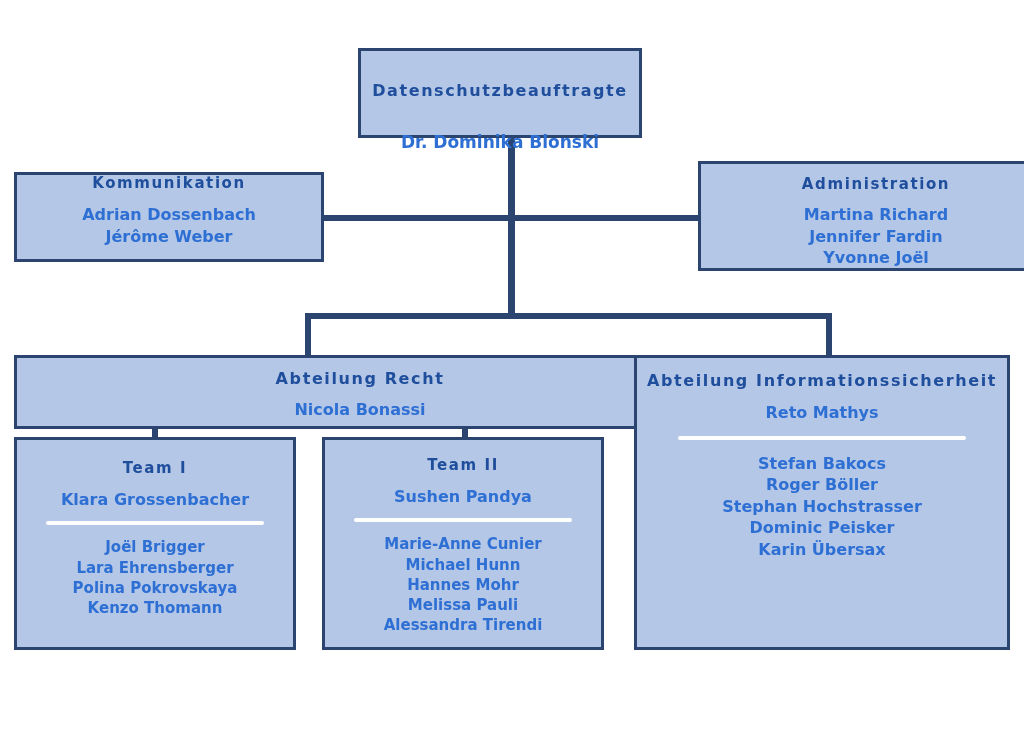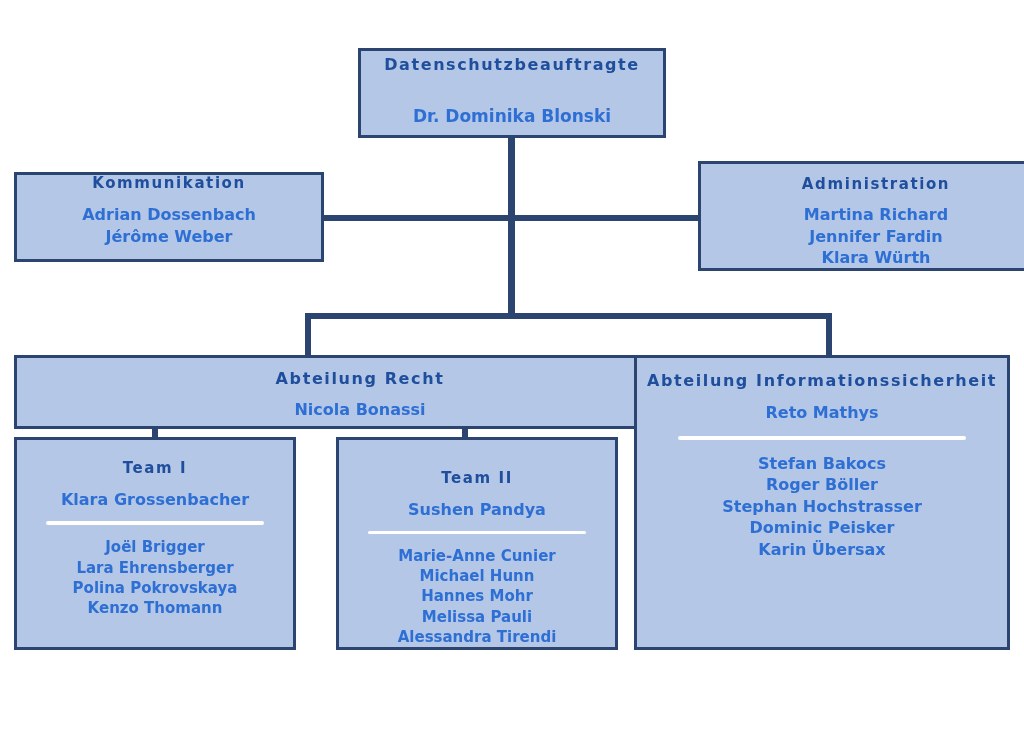--- a/index.html
+++ b/index.html
@@ -57,22 +57,22 @@
   }
   .member-list {
     color: #2e6fd4;
     font-weight: bold;
     line-height: 1.35;
   }
   .member-list div { white-space: nowrap; }
 
   
   #node-dpo {
-    left: 358px; top: 48px; width: 308px; height: 90px;
-    padding-top: 5px;
+    left: 358px; top: 48px; width: 284px; height: 90px;
+    padding-top: 31px;
   }
   #node-dpo .node-title { font-size: 16px; }
   #node-dpo .node-lead  { font-size: 17px; margin-top: 32px; }
 
   #node-kommunikation {
     left: 14px; top: 172px; width: 310px; height: 90px;
   }
   #node-kommunikation .node-title { font-size: 15px; }
   #node-kommunikation .member-list { font-size: 16px; margin-top: 12px; }
 
@@ -97,22 +97,22 @@
   #node-infosec .node-title { font-size: 16px; }
   #node-infosec .node-lead  { font-size: 16px; margin-top: 13px; }
   #node-infosec .divider { width: 288px; margin-top: 13px; }
   #node-infosec .member-list { font-size: 16px; margin-top: 13px; }
 
   #node-team1 {
     left: 14px; top: 437px; width: 282px; height: 213px;
     padding-top: 20px;
   }
   #node-team2 {
-    left: 336px; top: 437px; width: 282px; height: 213px;
-    padding-top: 30px;
+    left: 322px; top: 437px; width: 282px; height: 213px;
+    padding-top: 17px;
   }
   .team .node-title { font-size: 15px; }
   .team .node-lead  { font-size: 16px; margin-top: 13px; }
   .team .divider    { width: 218px; margin-top: 12px; }
   .team .member-list{ font-size: 15px; margin-top: 12px; }
 </style>
 </head>
 <body>
 
 <div id="chart-canvas">
@@ -141,21 +141,21 @@
         <div>Adrian Dossenbach</div>
         <div>Jérôme Weber</div>
       </div>
   </div>
 
   <div class="node" id="node-administration">
     <div class="node-title">Administration</div>
     <div class="member-list">
         <div>Martina Richard</div>
         <div>Jennifer Fardin</div>
-        <div>Klara Würth</div>
+        <div>Yvonne Joël</div>
       </div>
   </div>
 
   <div class="node" id="node-recht">
     <div class="node-title">Abteilung  Recht</div>
     <div class="node-lead">Nicola Bonassi</div>
   </div>
 
   <div class="node" id="node-infosec">
     <div class="node-title">Abteilung  Informationssicherheit</div>

